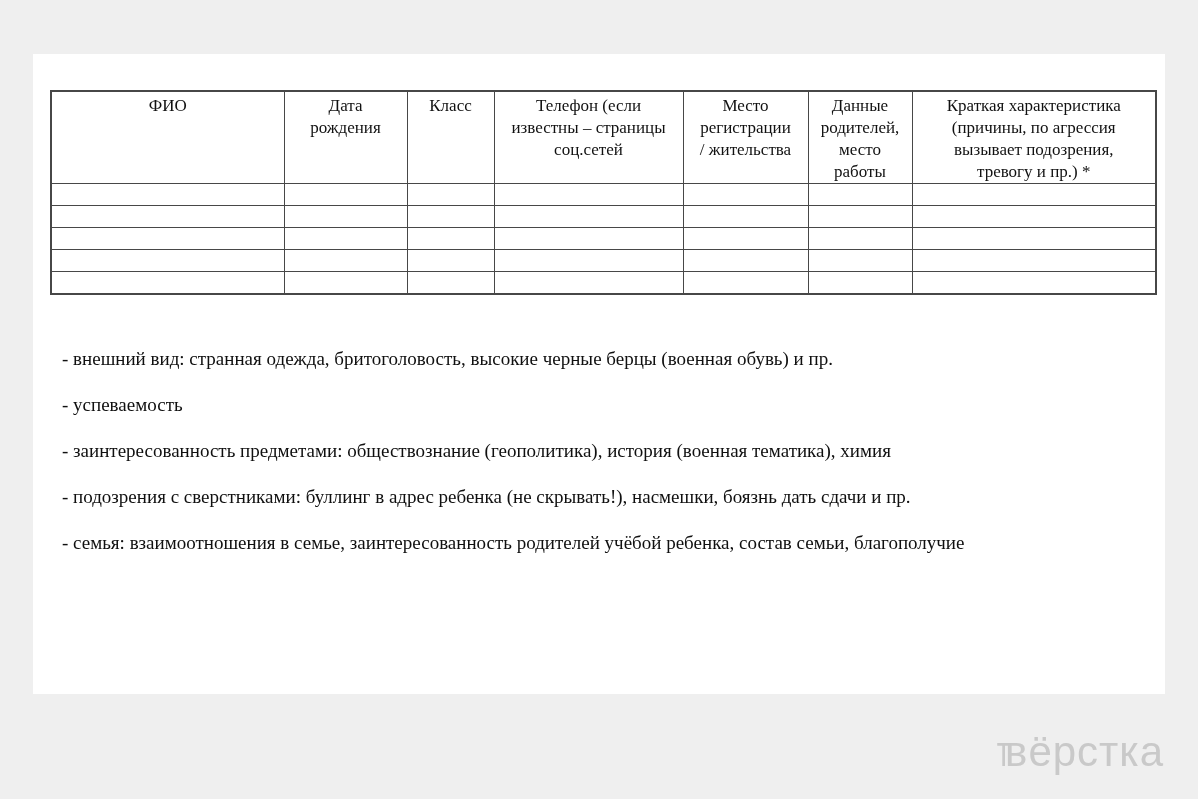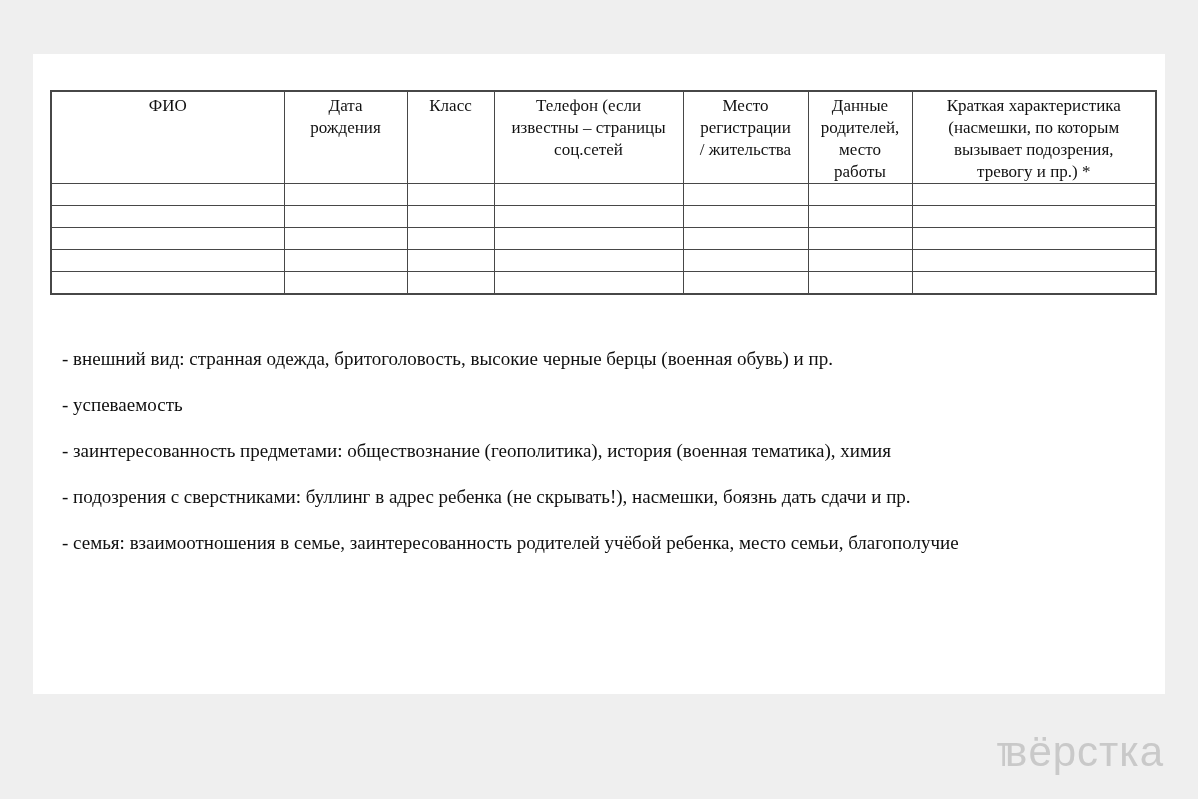--- a/index.html
+++ b/index.html
@@ -108,21 +108,21 @@
 известны – страницы
 соц.сетей</th>
         <th>Место
 регистрации
 / жительства</th>
         <th>Данные
 родителей,
 место
 работы</th>
         <th>Краткая характеристика
-(насмешки, по которым
+(причины, по агрессия
 вызывает подозрения,
 тревогу и пр.) *</th>
       </tr>
     </thead>
     <tbody>
       <tr>
         <td></td>
           <td></td>
           <td></td>
           <td></td>
@@ -167,20 +167,20 @@
           <td></td>
       </tr>
     </tbody>
   </table>
 
   <div class="notes">
     <p>- внешний вид: странная одежда, бритоголовость, высокие черные берцы (военная обувь) и пр.</p>
     <p>- успеваемость</p>
     <p>- заинтересованность предметами: обществознание (геополитика), история (военная тематика), химия</p>
     <p>- подозрения с сверстниками: буллинг в адрес ребенка (не скрывать!), насмешки, боязнь дать сдачи и пр.</p>
-    <p>- семья: взаимоотношения в семье, заинтересованность родителей учёбой ребенка, место семьи, благополучие</p>
+    <p>- семья: взаимоотношения в семье, заинтересованность родителей учёбой ребенка, состав семьи, благополучие</p>
   </div>
 
 </div>
 
 <div class="watermark">
   <span class="wm-prefix">т</span><span>вёрстка</span>
 </div>
 
 </body></html>

